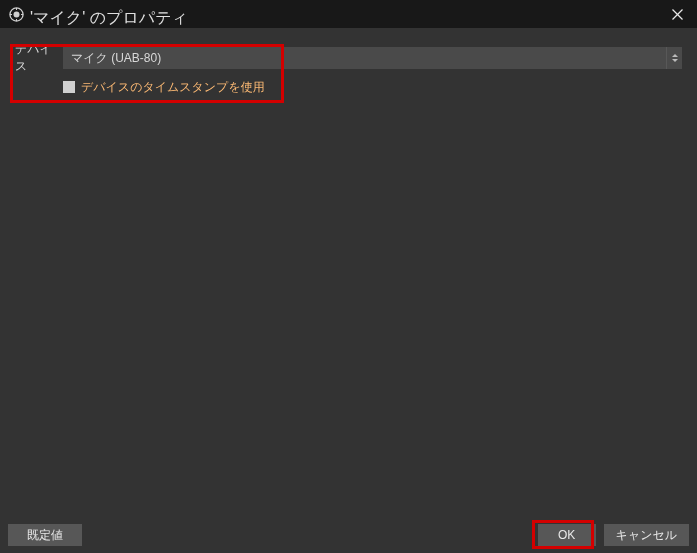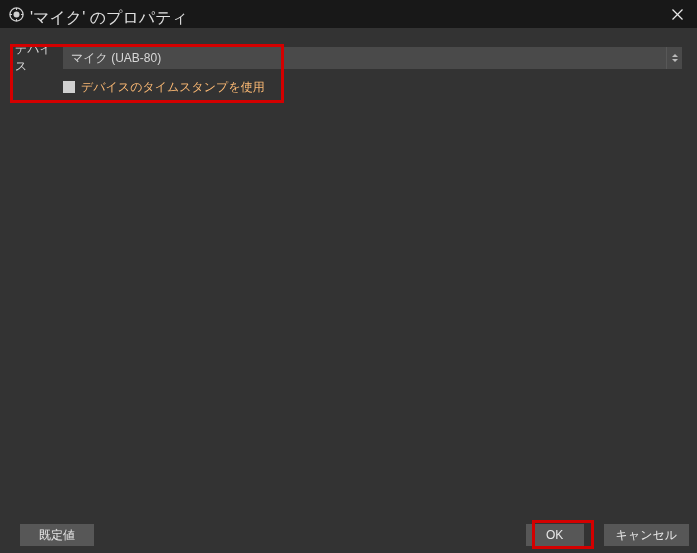--- a/index.html
+++ b/index.html
@@ -137,21 +137,20 @@
       padding: 0 12px;
       background: #575757;
       color: #e8e8e8;
       border: none;
       font-size: 12px;
       cursor: pointer;
       display: flex;
       align-items: center;
       justify-content: center;
       min-width: 68px;
-      margin-left: 12px;
     }
     .btn-defaults { margin-right: auto; min-width: 74px; }
     .btn-ok { margin-right: 8px; min-width: 58px; }
     .btn-cancel { min-width: 68px; text-align: center; }
     .highlight-box-2 {
       position: absolute;
       left: 532px;
       bottom: 4px;
       width: 62px;
       height: 29px;

